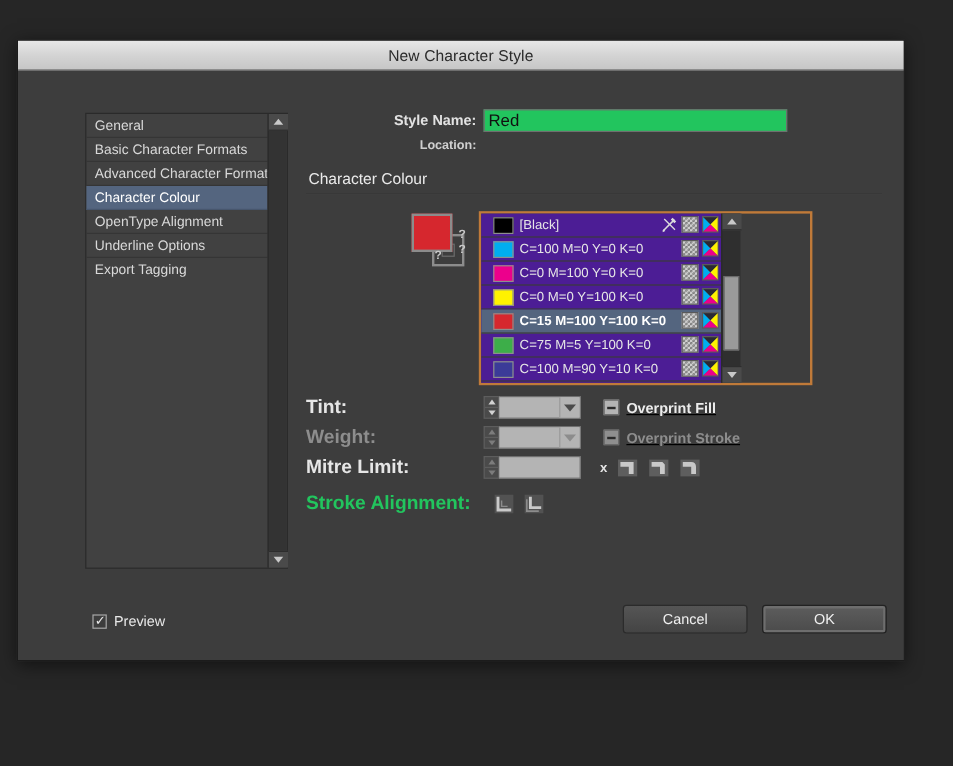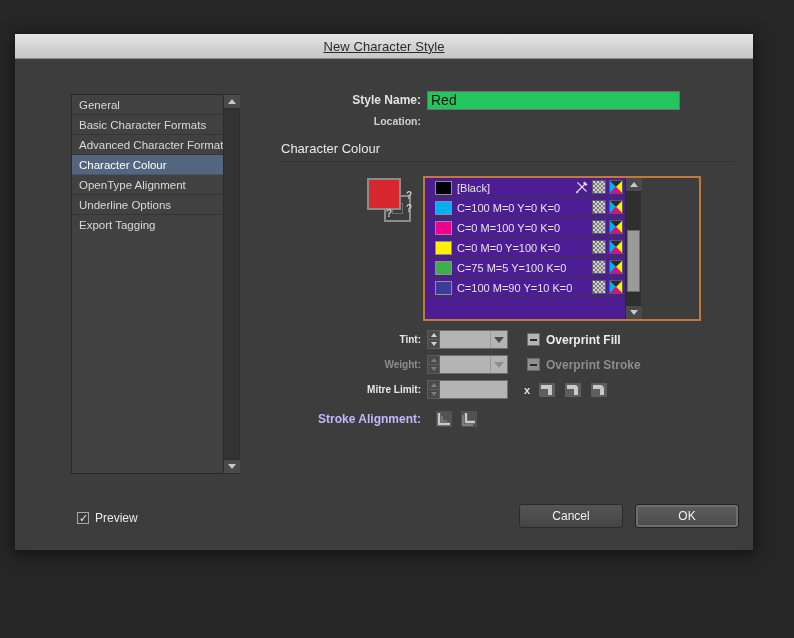--- a/index.html
+++ b/index.html
@@ -30,21 +30,20 @@
     height: 25px;
     background: linear-gradient(to bottom, #e8e8e8 0%, #d4d4d4 50%, #c6c6c6 100%);
     border-bottom: 1px solid #8a8a8a;
     display: flex; align-items: center; justify-content: center;
     position: relative;
   }
   .titlebar-text {
     font-size: 13px;
     color: #2b2b2b;
     letter-spacing: .1px;
-    text-decoration: underline;
   }
   .dialog-body {
     position: absolute;
     left: 0; top: 25px; right: 0; bottom: 0;
     background: #3d3d3d;
   }
 
   
   .sidebar {
     position: absolute;
@@ -98,21 +97,20 @@
     border-left: 4px solid transparent;
     border-right: 4px solid transparent;
     border-top: 5px solid #c9c9c9;
   }
 
   
   .right {
     position: absolute;
     left: 240px; top: 30px;
     right: 18px;
-    margin-left: 24px;
   }
   .field-row {
     display: flex; align-items: center;
     height: 22px;
   }
   .lbl {
     font-size: 12px; color: #e2e2e2;
     text-align: right;
     font-weight: bold;
   }
@@ -254,22 +252,21 @@
 
   
   .opts { position: absolute; left: 0; top: 150px; width: 100%; }
   .orow {
     display: flex; align-items: center;
     height: 23px;
     margin-bottom: 2px;
   }
   .orow .olbl {
     width: 148px; padding-right: 6px;
-    text-align: right;
-    font-size: 10px; color: #e6e6e6;
+    font-size: 16px; color: #e6e6e6;
     font-weight: bold;
   }
   .orow .olbl.dim { color: #8d8d8d; }
   .stepper {
     width: 13px; height: 19px;
     display: flex; flex-direction: column;
     border: 1px solid #5d5d5d;
     background: #4a4a4a;
     flex: 0 0 auto;
   }
@@ -316,21 +313,21 @@
   .w-tint { width: 68px; }
   .w-weight { width: 68px; }
   .w-mitre { width: 68px; }
   .plain-input {
     height: 19px;
     background: #b4b4b4;
     border: 1px solid #6f6f6f;
     border-left: none;
   }
 
-  .chk-wrap { display: flex; align-items: center; margin-left: 19px; }
+  .chk-wrap { display: flex; align-items: center; margin-left: 19px; text-decoration: underline; }
   .chk-dash {
     width: 13px; height: 13px;
     background: #b4b4b4;
     border: 1px solid #6f6f6f;
     display: flex; align-items: center; justify-content: center;
     flex: 0 0 auto;
   }
   .chk-dash.dim { background: #8f8f8f; border-color: #6a6a6a; }
   .dash-g { width: 7px; height: 2px; background: #2b2b2b; }
   .chk-lbl {
@@ -350,21 +347,21 @@
     width: 18px; height: 16px;
     margin-left: 8px;
     position: relative;
   }
   .sa-btn {
     width: 16px; height: 16px;
     margin-left: 9px;
     position: relative;
   }
   .sa-row { display: flex; align-items: center; margin-top: 10px; }
-  .sa-row .olbl { width: 148px; padding-right: 6px; text-align: right; font-size: 12px; color: #c4b5fd; font-weight: bold; }
+  .sa-row .olbl { width: 148px; padding-right: 6px; font-size: 16px; color: #22c55e; font-weight: bold; }
 
   
   .footer {
     position: absolute;
     left: 0; right: 0; bottom: 0;
     height: 58px;
   }
   .preview-wrap {
     position: absolute;
     left: 62px; top: 19px;
@@ -527,20 +524,34 @@
                   <svg class="ic" viewBox="0 0 14 14">
                     <rect x="0" y="0" width="14" height="14" fill="#5a5a5a"></rect>
                     <polygon points="1,1 13,1 7,7" fill="#2a2a33"></polygon>
                     <polygon points="1,1 1,13 7,7" fill="#00aeef"></polygon>
                     <polygon points="13,1 13,13 7,7" fill="#fff200"></polygon>
                     <polygon points="1,13 13,13 7,7" fill="#ec008c"></polygon>
                   </svg>
                 </div>
               </div>
 
+              <div class="swrow sel">
+                <div class="sw-chip" style="background:#d6272e"></div>
+                <div class="sw-name">C=15 M=100 Y=100 K=0</div>
+                <div class="sw-icons">
+                  <span class="ic ic-checker"></span>
+                  <svg class="ic" viewBox="0 0 14 14">
+                    <rect x="0" y="0" width="14" height="14" fill="#5a5a5a"></rect>
+                    <polygon points="1,1 13,1 7,7" fill="#2a2a33"></polygon>
+                    <polygon points="1,1 1,13 7,7" fill="#00aeef"></polygon>
+                    <polygon points="13,1 13,13 7,7" fill="#fff200"></polygon>
+                    <polygon points="1,13 13,13 7,7" fill="#ec008c"></polygon>
+                  </svg>
+                </div>
+              </div>
 
               <div class="swrow">
                 <div class="sw-chip" style="background:#3dae49"></div>
                 <div class="sw-name">C=75 M=5 Y=100 K=0</div>
                 <div class="sw-icons">
                   <span class="ic ic-checker"></span>
                   <svg class="ic" viewBox="0 0 14 14">
                     <rect x="0" y="0" width="14" height="14" fill="#5a5a5a"></rect>
                     <polygon points="1,1 13,1 7,7" fill="#2a2a33"></polygon>
                     <polygon points="1,1 1,13 7,7" fill="#00aeef"></polygon>

